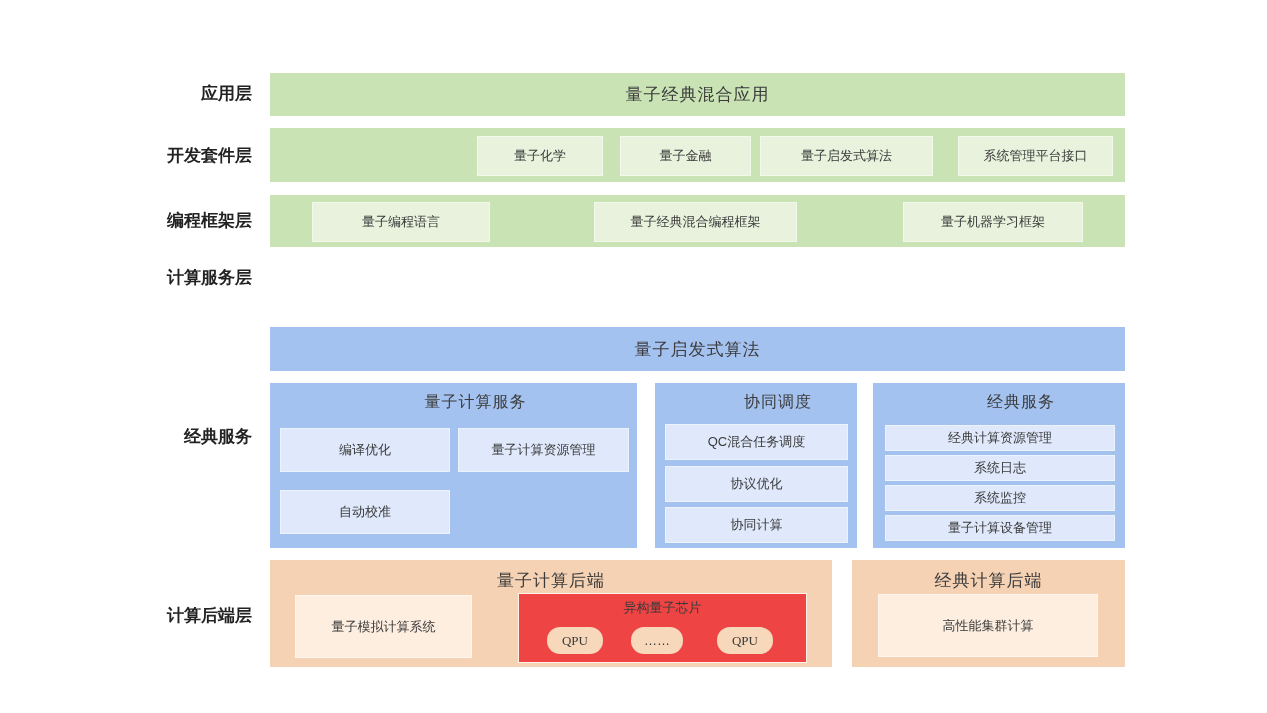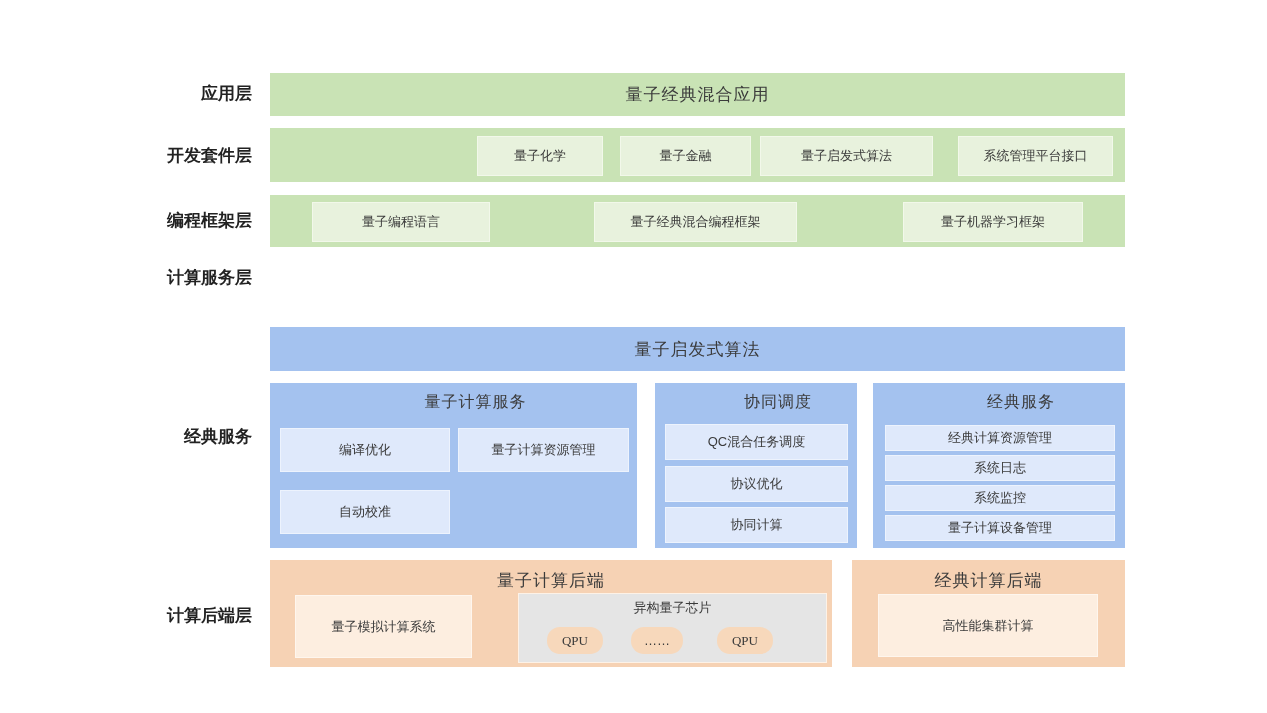--- a/index.html
+++ b/index.html
@@ -79,21 +79,21 @@
   .bq{position:absolute;left:270px;top:560px;width:562px;height:107px;background:#f6d2b4;}
   .bc{position:absolute;left:852px;top:560px;width:273px;height:107px;background:#f6d2b4;}
   .backend-title{
     position:absolute;top:9px;left:0;right:0;text-align:center;
     font-size:17px;font-weight:500;letter-spacing:1px;
   }
   .simbox{left:25px;top:35px;width:175px;height:61px}
   .hpcbox{left:26px;top:34px;width:218px;height:61px}
   .chipgroup{
     position:absolute;left:248px;top:33px;width:287px;height:68px;
-    background:#e5e5e5;border:1px solid #fdf2e7;padding-left:20px;
+    background:#ef4444;border:1px solid #fdf2e7;
   }
   .chip-title{position:absolute;top:5px;left:0;right:0;text-align:center;font-size:13px;color:#3a3a3a;}
   .chip{
     position:absolute;top:33px;height:27px;background:#f7d8bb;
     display:flex;align-items:center;justify-content:center;font-size:13px;color:#3a3a3a;border-radius:13px;
   }
   .chip1{left:28px;width:56px}
   .chip2{left:112px;width:52px}
   .chip3{left:198px;width:56px}
 

